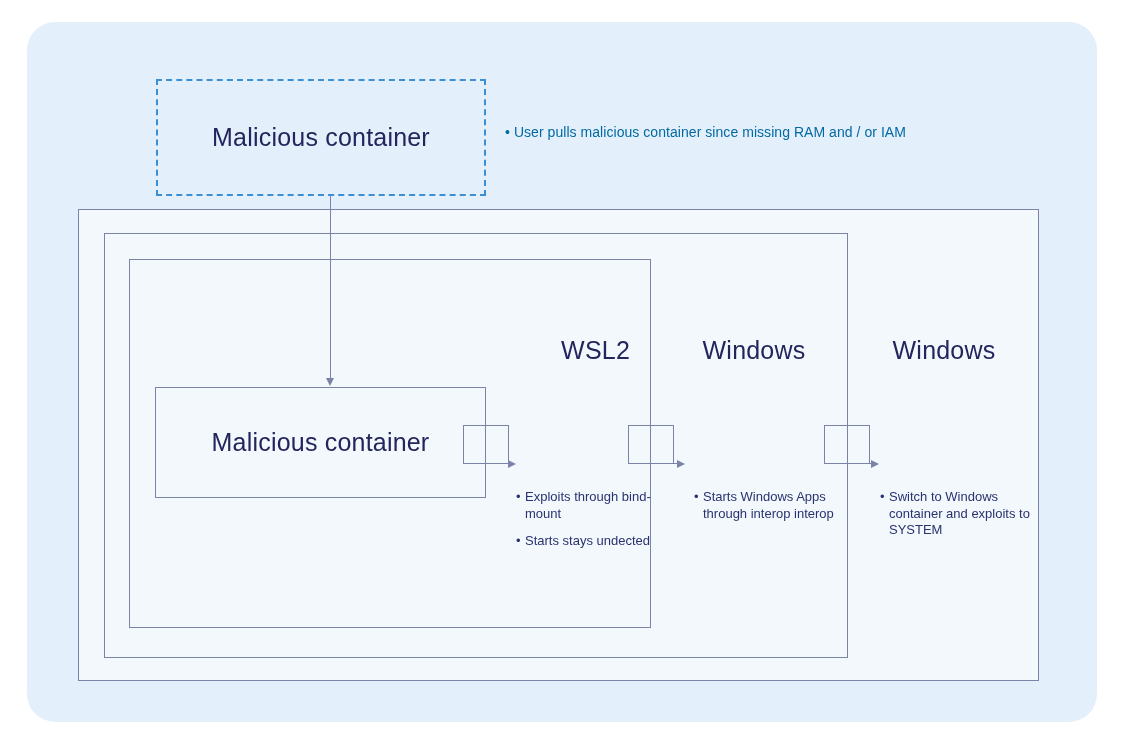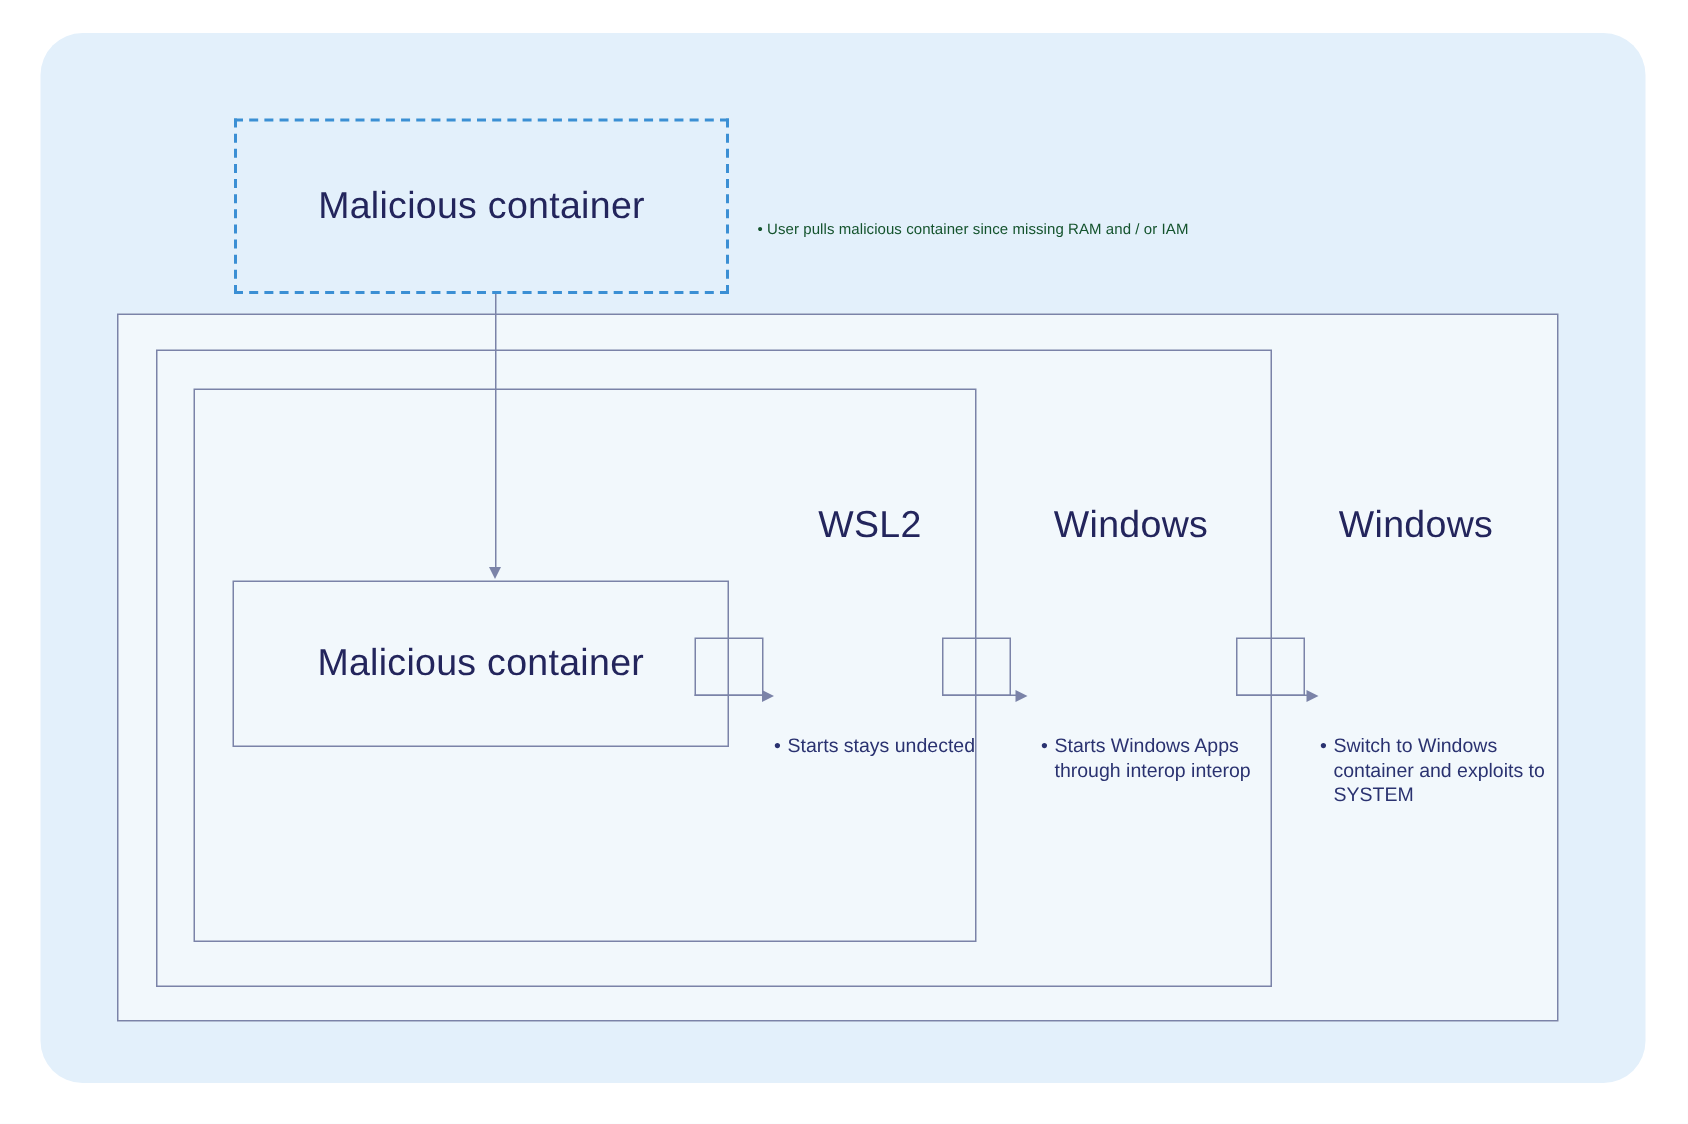--- a/index.html
+++ b/index.html
@@ -77,37 +77,36 @@
     color: #23255c;
     letter-spacing: 0.2px;
     white-space: nowrap;
   }
 
   
   .note {
     position: absolute;
     left: 505px;
     top: 124px;
-    font-size: 10px;
-    color: #14532d;
+    font-size: 14px;
+    color: #0369a1;
     white-space: nowrap;
     letter-spacing: 0.05px;
-    margin-top: 24px;
   }
 
   
   .stage-title {
     position: absolute;
     font-size: 25px;
     line-height: 31px;
     color: #23255c;
     text-align: center;
     letter-spacing: 0.2px;
   }
-  .stage-title-1 { left: 507px; top: 335px; width: 146px; }
+  .stage-title-1 { left: 484px; top: 335px; width: 146px; text-align: right; }
   .stage-title-2 { left: 672px; top: 335px; width: 164px; }
   .stage-title-3 { left: 862px; top: 335px; width: 164px; }
 
   
   .stage-notes {
     position: absolute;
     font-size: 13px;
     line-height: 16.5px;
     color: #2a3270;
   }
@@ -200,20 +199,21 @@
   <div class="arrow-v"></div>
 
   <div class="inner-box">
     <span class="box-label">Malicious container</span>
   </div>
 
   <div class="stage-title stage-title-1">
     <div>WSL2</div>
   </div>
   <div class="stage-notes stage-notes-1">
+    <div class="bullet-item">Exploits through bind-mount</div>
     <div class="bullet-item">Starts stays undected</div>
   </div>
 
   <div class="stage-title stage-title-2">
     <div>Windows</div>
   </div>
   <div class="stage-notes stage-notes-2">
     <div class="bullet-item">Starts Windows Apps through interop interop</div>
   </div>
 

